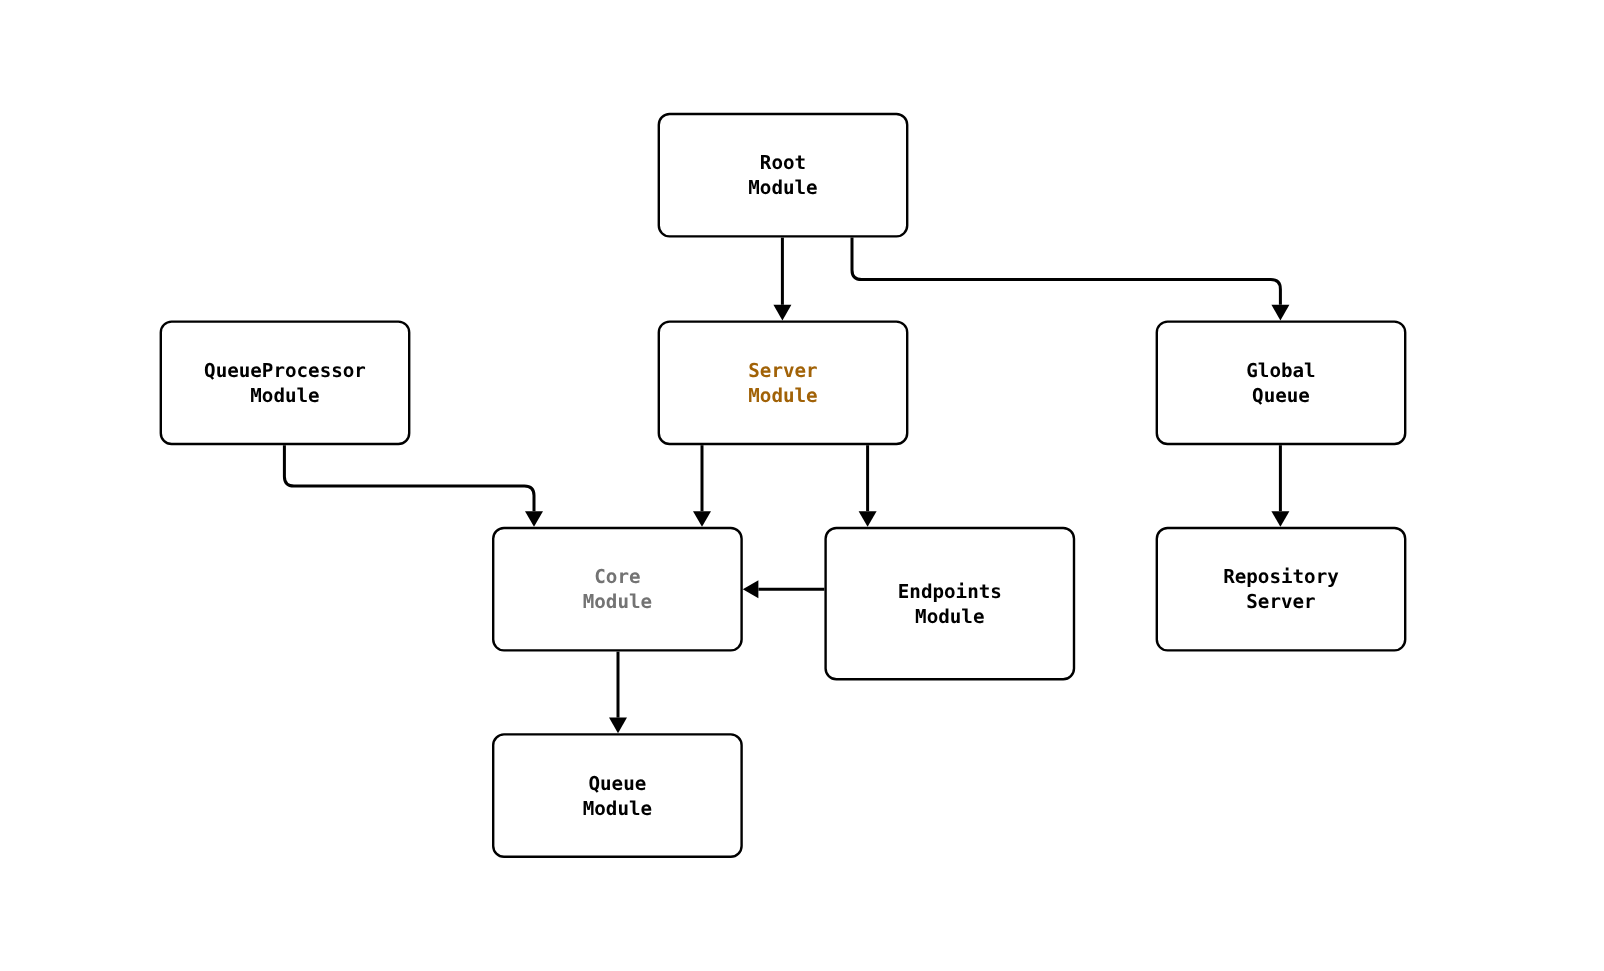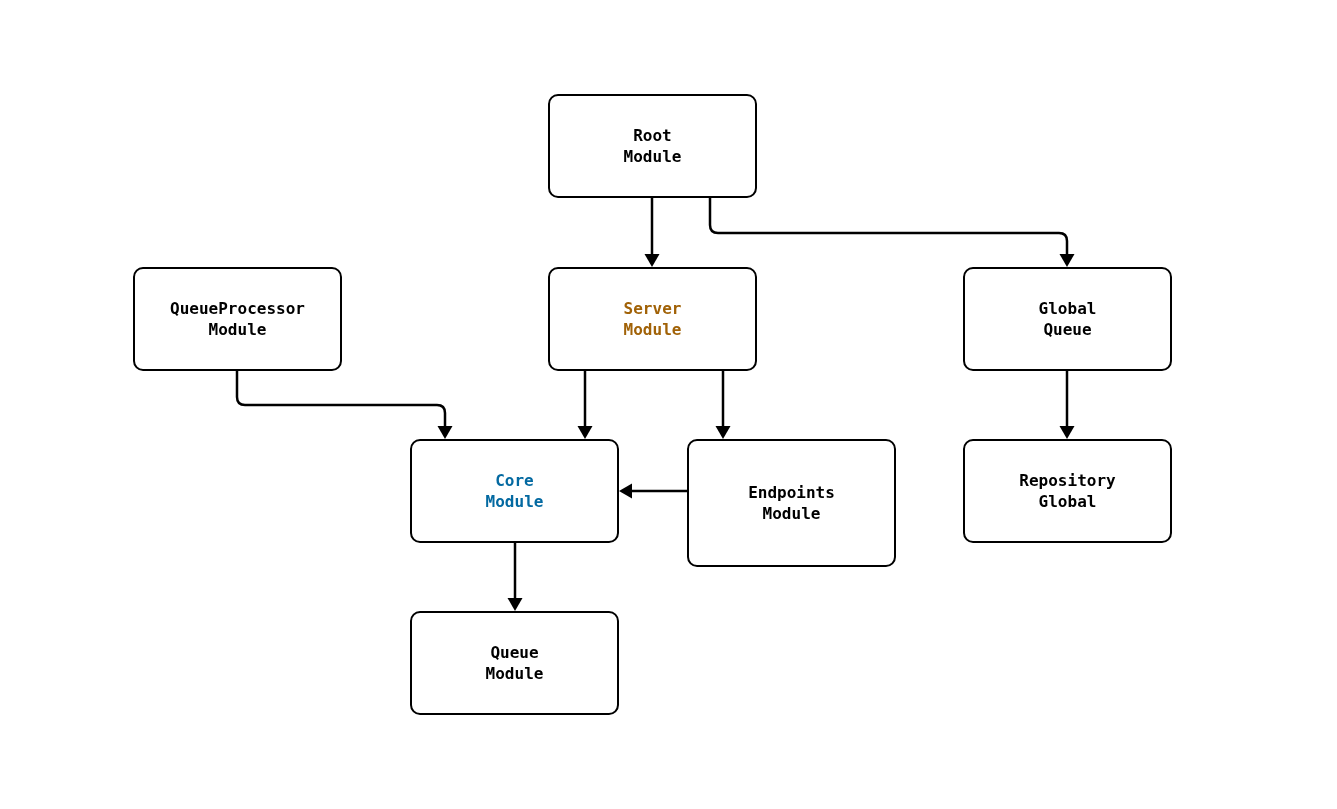--- a/index.html
+++ b/index.html
@@ -98,29 +98,29 @@
       </div>
       <div class="node" style="left: 548px; top: 267px; width: 209px; height: 104px; border-color: rgb(0, 0, 0); background: rgb(255, 255, 255);">
         <span class="node-label" style="color: #a16207;">Server
 Module</span>
       </div>
       <div class="node" style="left: 963px; top: 267px; width: 209px; height: 104px; border-color: rgb(0, 0, 0); background: rgb(255, 255, 255);">
         <span class="node-label" style="color: rgb(0, 0, 0);">Global
 Queue</span>
       </div>
       <div class="node" style="left: 410px; top: 439px; width: 209px; height: 104px; border-color: rgb(0, 0, 0); background: rgb(255, 255, 255);">
-        <span class="node-label" style="color: #0369a1;">Core
+        <span class="node-label" style="color: #737373;">Core
 Module</span>
       </div>
       <div class="node" style="left: 687px; top: 439px; width: 209px; height: 128px; border-color: rgb(0, 0, 0); background: rgb(255, 255, 255);">
         <span class="node-label" style="color: rgb(0, 0, 0);">Endpoints
 Module</span>
       </div>
       <div class="node" style="left: 963px; top: 439px; width: 209px; height: 104px; border-color: rgb(0, 0, 0); background: rgb(255, 255, 255);">
         <span class="node-label" style="color: rgb(0, 0, 0);">Repository
-Global</span>
+Server</span>
       </div>
       <div class="node" style="left: 410px; top: 611px; width: 209px; height: 104px; border-color: rgb(0, 0, 0); background: rgb(255, 255, 255);">
         <span class="node-label" style="color: rgb(0, 0, 0);">Queue
 Module</span>
       </div>
     </div>
 </div>
 
 </body></html>

